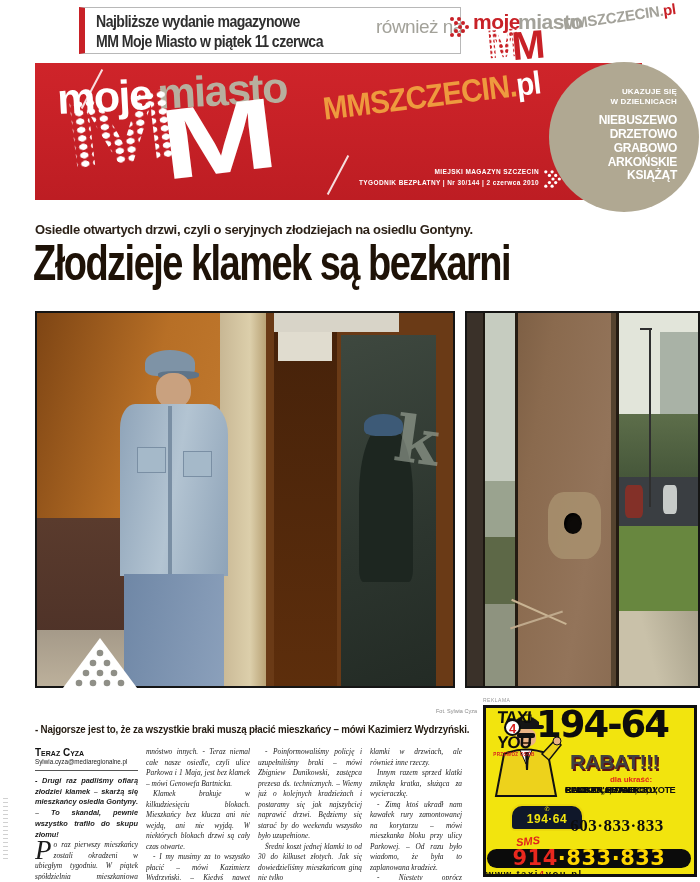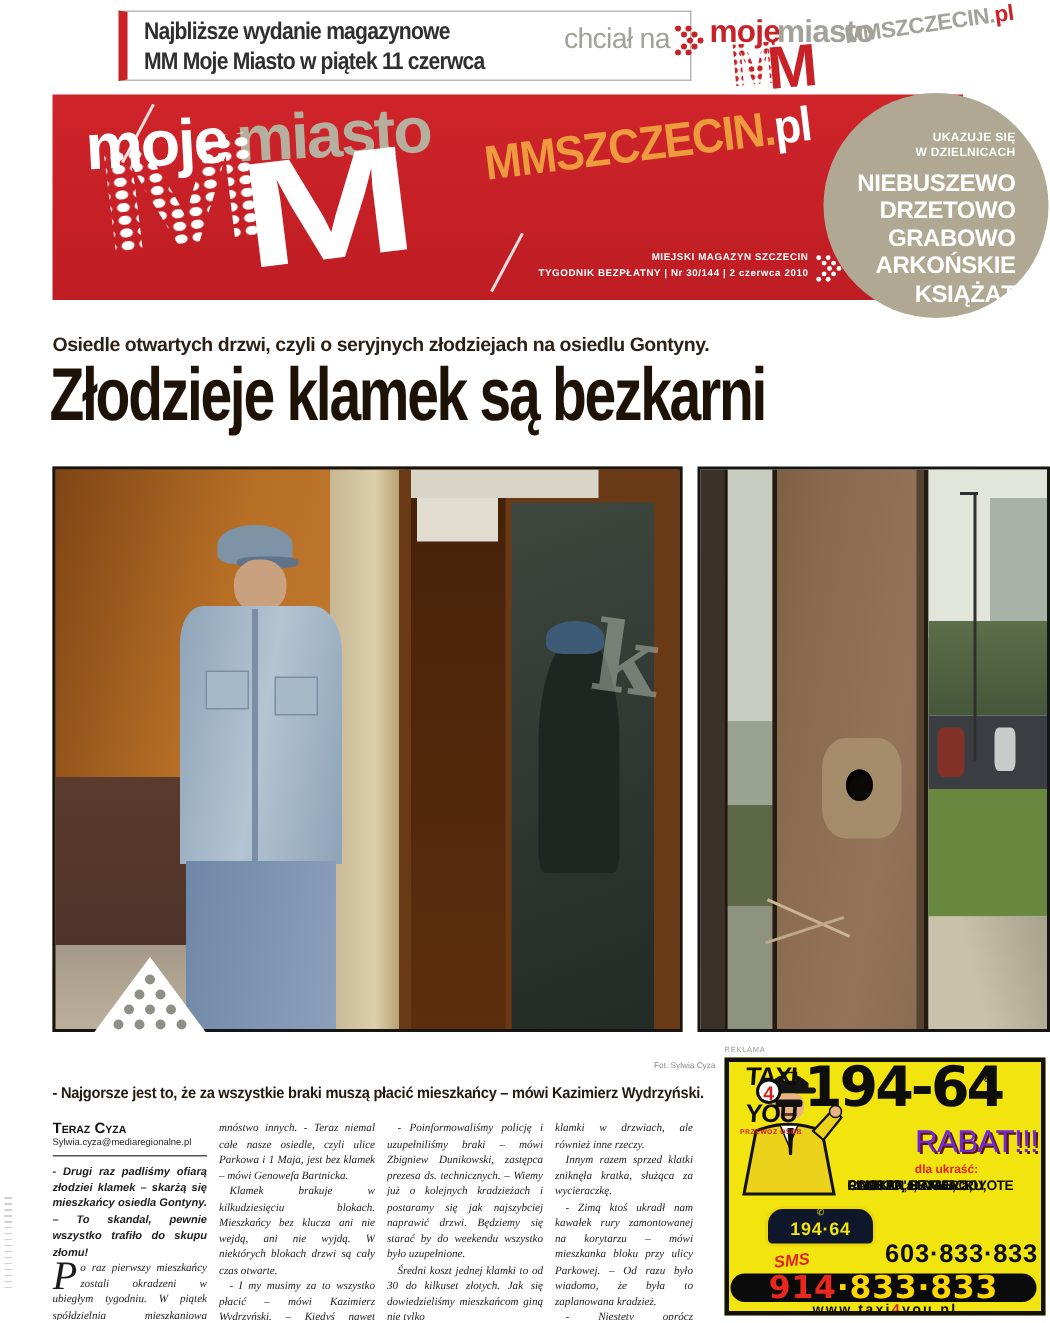--- a/index.html
+++ b/index.html
@@ -53,21 +53,21 @@
   .mh-site .org{color:#ee9a3e;}
   .mh-site .wht{color:#fff;}
   .mh-info{position:absolute;right:103px;bottom:11px;text-align:right;color:#fff;
            font-weight:bold;font-size:6.5px;letter-spacing:0.4px;line-height:1.8;white-space:nowrap;}
   .chev-white{position:absolute;right:80px;bottom:12px;}
 
   
   .circle{left:549px;top:62px;width:150px;height:150px;border-radius:50%;background:#b0a892;
           z-index:6;box-sizing:border-box;text-align:right;padding:25px 22px 0 0;}
   .circ-tag{font-size:8px;font-weight:bold;color:#fff;line-height:1.3;letter-spacing:0.2px;}
-  .circ-list{margin-top:6px;font-size:16px;font-weight:bold;color:#fff;line-height:1.16;
+  .circ-list{margin-top:6px;font-size:12px;font-weight:bold;color:#fff;line-height:1.16;
              letter-spacing:-0.3px;}
 
   
   .kicker{left:35px;top:222px;font-size:13px;font-weight:bold;color:#2c2117;
           letter-spacing:-0.3px;white-space:nowrap;}
   .headline{left:33px;top:238px;font-size:50px;font-weight:bold;color:#1e1207;
             letter-spacing:-2px;line-height:1;transform:scaleX(0.76);transform-origin:left;
             white-space:nowrap;}
 
   
@@ -158,57 +158,57 @@
   .ad4{left:18px;top:11px;width:17px;height:17px;background:#fff;border:2px solid #0d0d0d;
        border-radius:50%;color:#d6201f;font-size:13px;font-weight:bold;line-height:16px;
        text-align:center;box-sizing:border-box;}
   .adYou{left:2px;top:26px;width:52px;text-align:center;font-size:17px;font-weight:bold;
          letter-spacing:-1px;transform:skewX(-4deg);color:#0d0d0d;line-height:1;}
   .adSub{left:0;top:44px;width:56px;text-align:center;font-size:4.6px;font-weight:bold;
          color:#d6201f;letter-spacing:0.3px;}
   .adPhone{left:50px;top:-5px;width:158px;font-family:"DejaVu Sans",sans-serif;
            font-weight:bold;font-size:37px;letter-spacing:-2px;color:#0d0d0d;}
   .pico{left:168px;top:3px;font-size:11px;color:#0d0d0d;}
-  .rabat{left:84px;top:42px;width:122px;text-align:right;font-size:21px;font-weight:normal;
-         color:#6d28d9;letter-spacing:-0.5px;text-shadow:1.5px 1.5px 0 #5f120e;}
+  .rabat{left:84px;top:42px;width:122px;text-align:left;font-size:21px;font-weight:bold;
+         color:#404040;letter-spacing:-0.5px;text-shadow:1.5px 1.5px 0 #5f120e;}
   .guests{left:84px;top:67px;width:122px;text-align:center;font-size:8px;font-weight:bold;color:#e0231d;}
   .clubs{left:79px;top:77px;width:129px;text-align:center;font-size:9.2px;font-weight:bold;
          line-height:1.18;color:#0d0d0d;letter-spacing:-0.4px;}
   .driver{left:0;top:40px;}
   .sign{left:24px;top:96px;width:74px;height:27px;background:#0f172a;border:2px solid #ecd90c;
         border-radius:12px 12px 5px 5px;box-sizing:border-box;text-align:center;color:#f2e40e;}
   .sign .si{display:block;font-size:6px;line-height:7px;}
   .sign .sn{display:block;font-size:12px;font-weight:bold;line-height:13px;letter-spacing:0.5px;}
   .sms{left:30px;top:127px;font-size:11px;font-weight:bold;font-style:italic;color:#e0231d;
        transform:rotate(-6deg);}
-  .smsnum{left:56px;top:118px;width:150px;text-align:right;font-family:Liberation Sans, sans-serif;
+  .smsnum{left:56px;top:108px;width:150px;text-align:center;font-family:Liberation Serif, serif;
           font-weight:bold;font-size:17px;letter-spacing:0.5px;color:#0d0d0d;}
   .bar{left:1px;top:141px;width:204px;height:19px;background:#0b0b0b;border-radius:10px;
        text-align:center;line-height:19px;font-family:"DejaVu Sans",sans-serif;font-weight:bold;
        font-size:21px;letter-spacing:0.5px;}
   .bar .p1{color:#e8281e;}
   .bar .p2{color:#ffd700;}
-  .web{left:0;top:160px;width:208px;text-align:center;font-size:9.5px;font-weight:bold;
+  .web{left:0;top:160px;width:208px;font-size:9.5px;font-weight:bold;
        letter-spacing:1.5px;color:#0d0d0d;}
   .web .red{color:#d6201f;}
 
   .marks{left:3px;top:798px;width:5px;height:62px;opacity:.55;
          background:repeating-linear-gradient(#aaa 0 1px,transparent 1px 4px);}
 </style>
 </head>
 <body>
 
 <div class="page">
 
   <div class="abs notice">
     <div>Najbliższe wydanie magazynowe</div>
     <div>MM Moje Miasto w piątek 11 czerwca</div>
   </div>
 
-  <span class="abs wiecej">chciał na</span>
+  <span class="abs wiecej">również na</span>
   <svg class="abs chev chev-red" width="20" height="20" viewBox="0 0 20 20">
     <g fill="#c82127">
       <circle cx="2" cy="2" r="2"></circle>
         <circle cx="6" cy="6" r="2"></circle>
         <circle cx="10" cy="10" r="2"></circle>
       <circle cx="6" cy="14" r="2"></circle>
         <circle cx="2" cy="18" r="2"></circle>
       <circle cx="9" cy="2" r="2"></circle>
         <circle cx="13" cy="6" r="2"></circle>
         <circle cx="17" cy="10" r="2"></circle>

